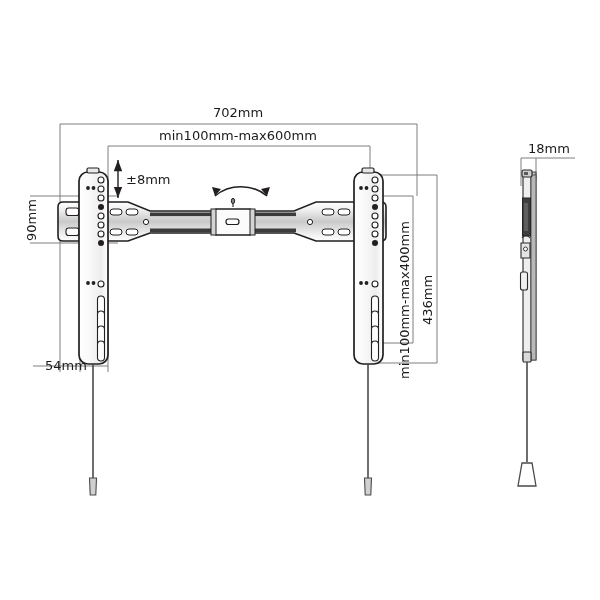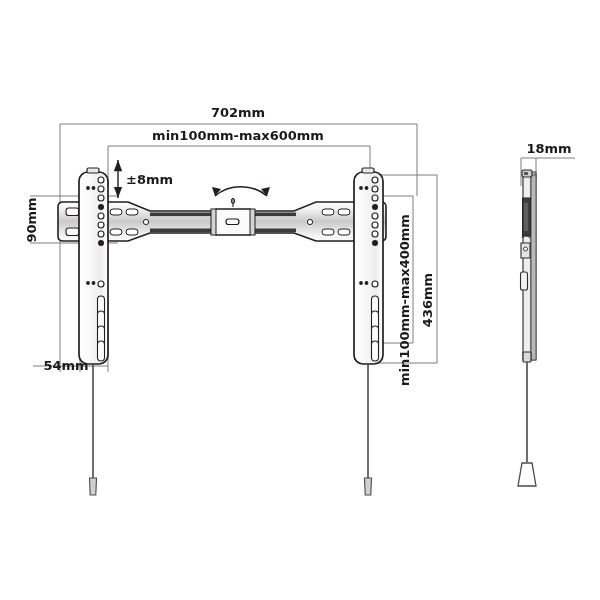--- a/index.html
+++ b/index.html
@@ -1,18 +1,18 @@
 <!DOCTYPE html>
 <html><head>
 <meta charset="utf-8">
 <style>
   html,body{margin:0;padding:0;background:#ffffff;}
   body{width:600px;height:600px;overflow:hidden;
        font-family:"DejaVu Sans","Liberation Sans",sans-serif;}
-  #stage{position:relative;width:600px;height:520px;background:#fef9c3;font-weight:bold;}
+  #stage{position:relative;width:600px;height:520px;background:#fef9c3;}
   #stage svg{display:block;}
   .dimtext{font-family:"DejaVu Sans","Liberation Sans",sans-serif;
            font-size:13px;fill:#1a1a1a;}
 </style>
 </head>
 <body>
 
 <div id="stage">
 <svg width="600" height="600" viewBox="0 0 600 600">
 

